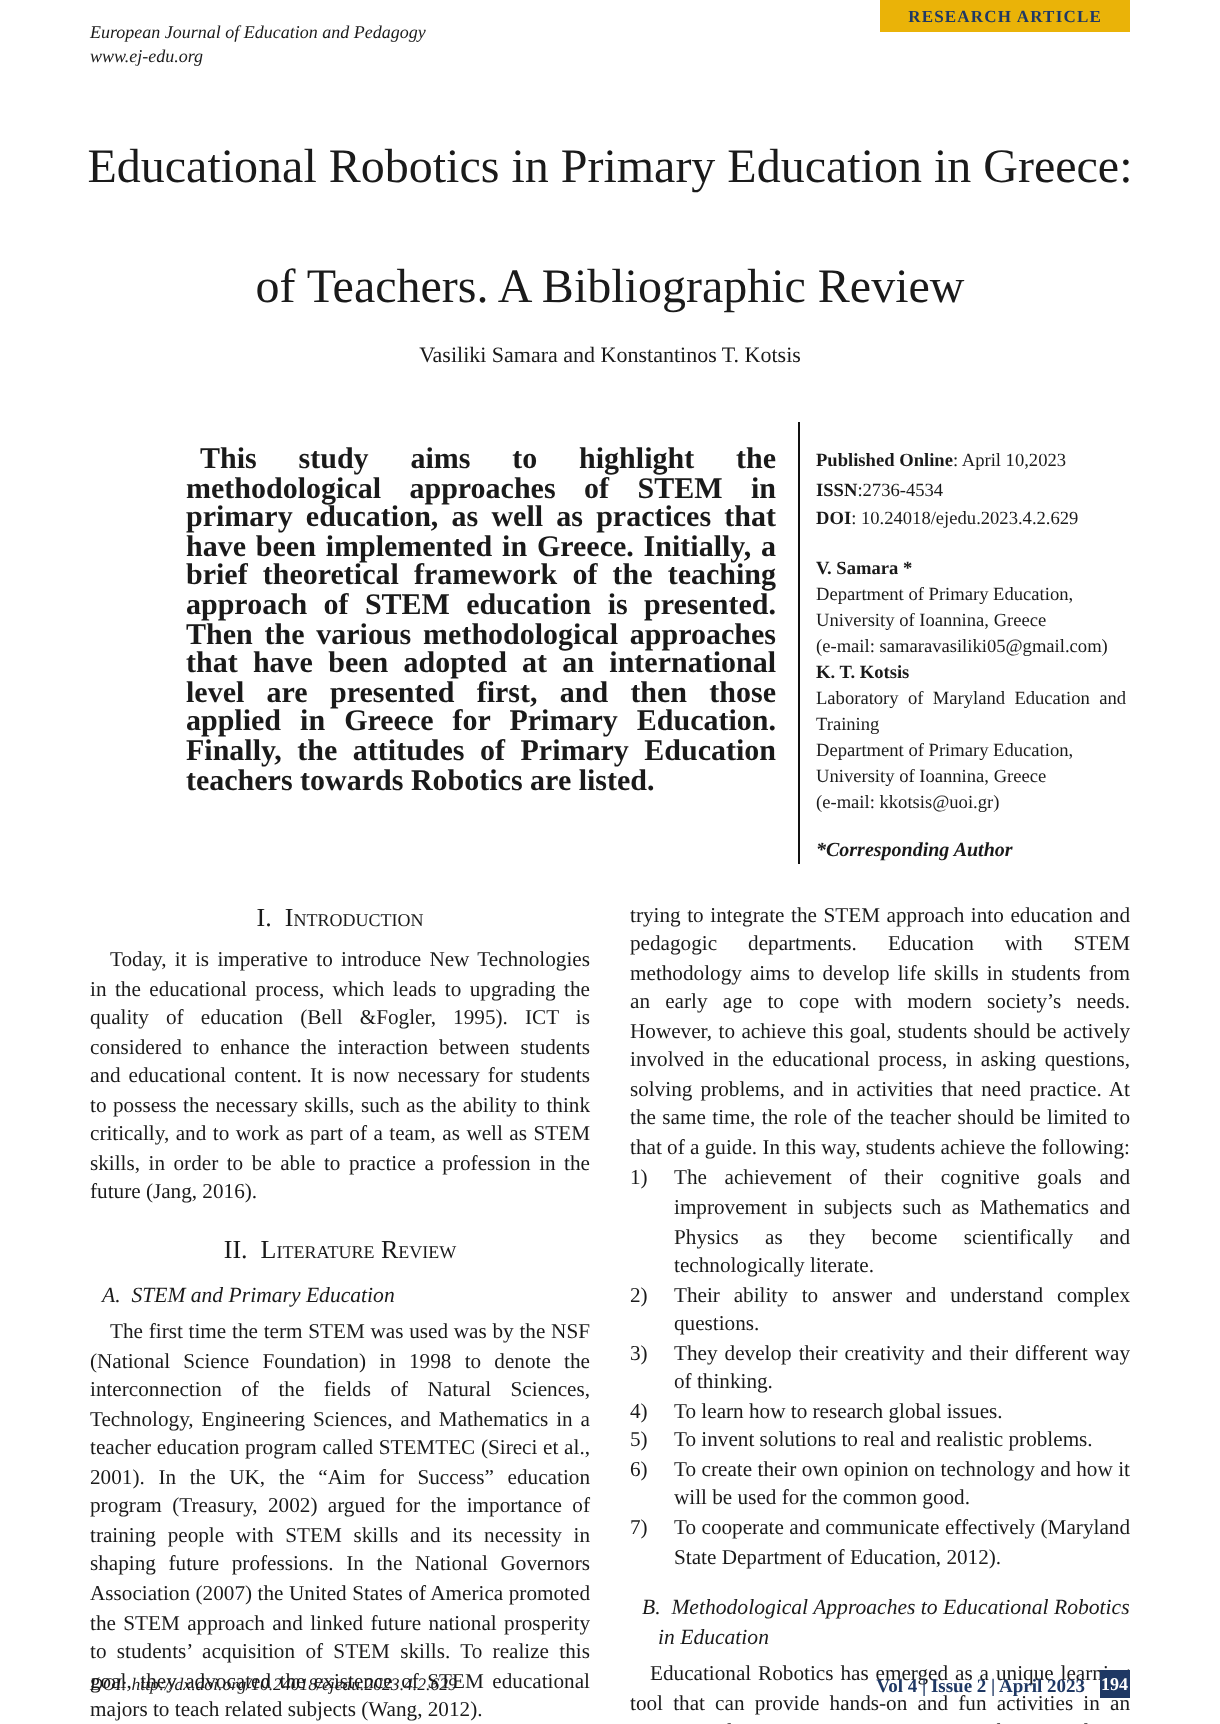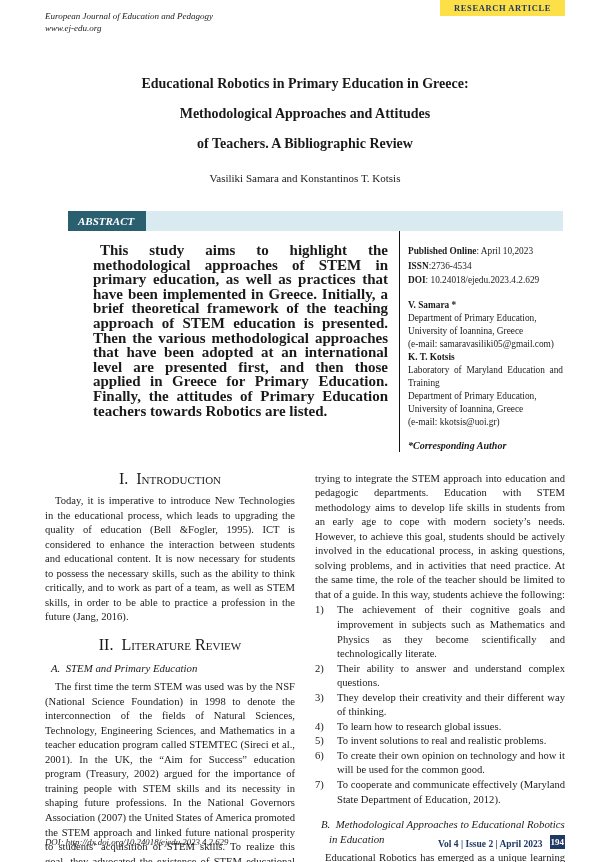--- a/index.html
+++ b/index.html
@@ -9,35 +9,35 @@
     width: 610px; height: 862px;
     margin: 0 auto;
     background: #ffffff;
     font-family: "Liberation Serif", serif;
     color: #1a1a1a;
     overflow: hidden;
   }
   
   .badge {
     position: absolute; top: 0; right: 45px;
-    background: #fde047; color: #1f3864;
+    background: #eab308; color: #1f3864;
     font-size: 8.5px; font-weight: bold; letter-spacing: 0.6px;
     padding: 3px 14px 3px 14px;
     margin-left: 22px;
   }
   .journal-block {
     padding: 11px 16px 0 45px;
     font-style: italic; font-size: 9px; line-height: 11.5px;
   }
   
   .title {
     margin-top: 35px;
     text-align: center;
-    font-size: 14px; line-height: 30px;
-    font-weight: bold;
+    font-size: 24px; line-height: 30px;
+    font-weight: normal;
   }
   .authors {
     margin-top: 13px;
     text-align: center;
     font-size: 11px;
   }
   
   .abstract-section { margin: 27px 47px 0 68px; }
   .abstract-header { display: flex; height: 20px; }
   .abstract-label {
@@ -72,21 +72,21 @@
   .sb-corresp {
     margin-top: 10px;
     font-weight: bold; font-style: italic; font-size: 10px;
   }
   
   .columns { display: flex; gap: 20px; margin: 20px 45px 0 45px; }
   .col { width: 250px; font-size: 10.6px; line-height: 14.55px; }
   .sec-heading {
     text-align: center;
     font-variant: small-caps;
-    font-size: 16px;
+    font-size: 13px;
     margin-bottom: 8px;
   }
   .sec-heading.second { margin-top: 13px; }
   .sub-heading {
     font-style: italic; font-size: 10.8px;
     margin: 5px 0 5px 0;
     padding-left: 14px; text-indent: -8px;
   }
   .para { text-align: justify; text-indent: 10px; }
   .para.no-indent { text-indent: 0; }
@@ -116,31 +116,27 @@
 
   <div class="badge">RESEARCH ARTICLE</div>
 
   <div class="journal-block">
     <div>European Journal of Education and Pedagogy</div>
     <div>www.ej-edu.org</div>
   </div>
 
   <h1 class="title">
     <span>Educational Robotics in Primary Education in Greece:</span><br>
-    <span>Methodological Approaches and Attitudes</span><br>
+    <br>
     <span>of Teachers. A Bibliographic Review</span>
   </h1>
 
   <div class="authors">Vasiliki Samara and Konstantinos T. Kotsis</div>
 
   <div class="abstract-section">
-    <div class="abstract-header">
-      <div class="abstract-label">ABSTRACT</div>
-      <div class="abstract-strip"></div>
-    </div>
     <div class="abstract-body">
       <div class="abstract-left">
         <div class="abstract-text">This study aims to highlight the methodological approaches of STEM in primary education, as well as practices that have been implemented in Greece. Initially, a brief theoretical framework of the teaching approach of STEM education is presented. Then the various methodological approaches that have been adopted at an international level are presented first, and then those applied in Greece for Primary Education. Finally, the attitudes of Primary Education teachers towards Robotics are listed.</div>
       </div>
       <div class="abstract-sidebar">
         <div class="meta-line"><b>Published Online</b><span>: April 10,2023</span></div>
         <div class="meta-line"><b>ISSN</b><span>:2736-4534</span></div>
         <div class="meta-line"><b>DOI</b><span>: 10.24018/ejedu.2023.4.2.629</span></div>
         <div class="sb-gap"></div>
         <div class="sb-name">V. Samara *</div>

